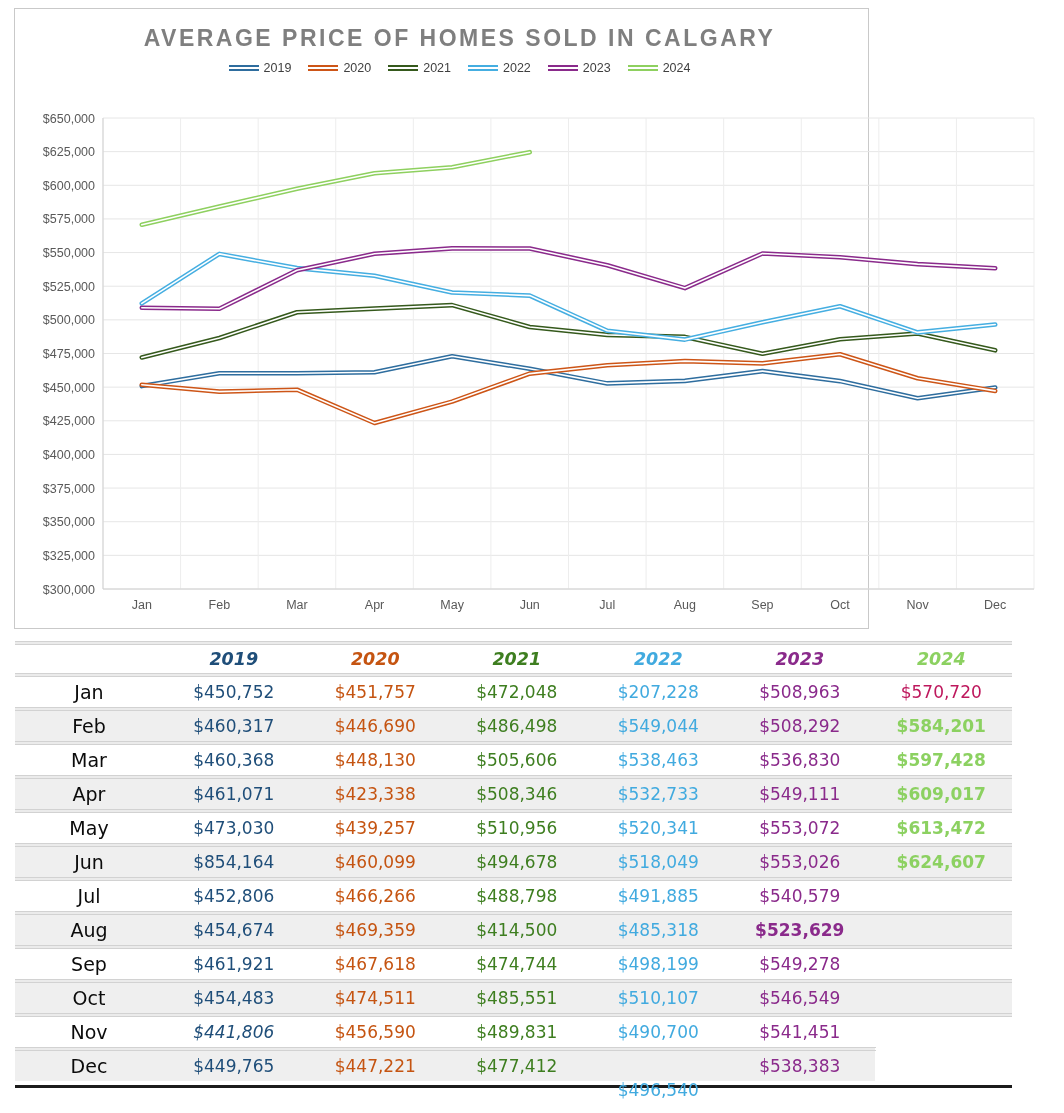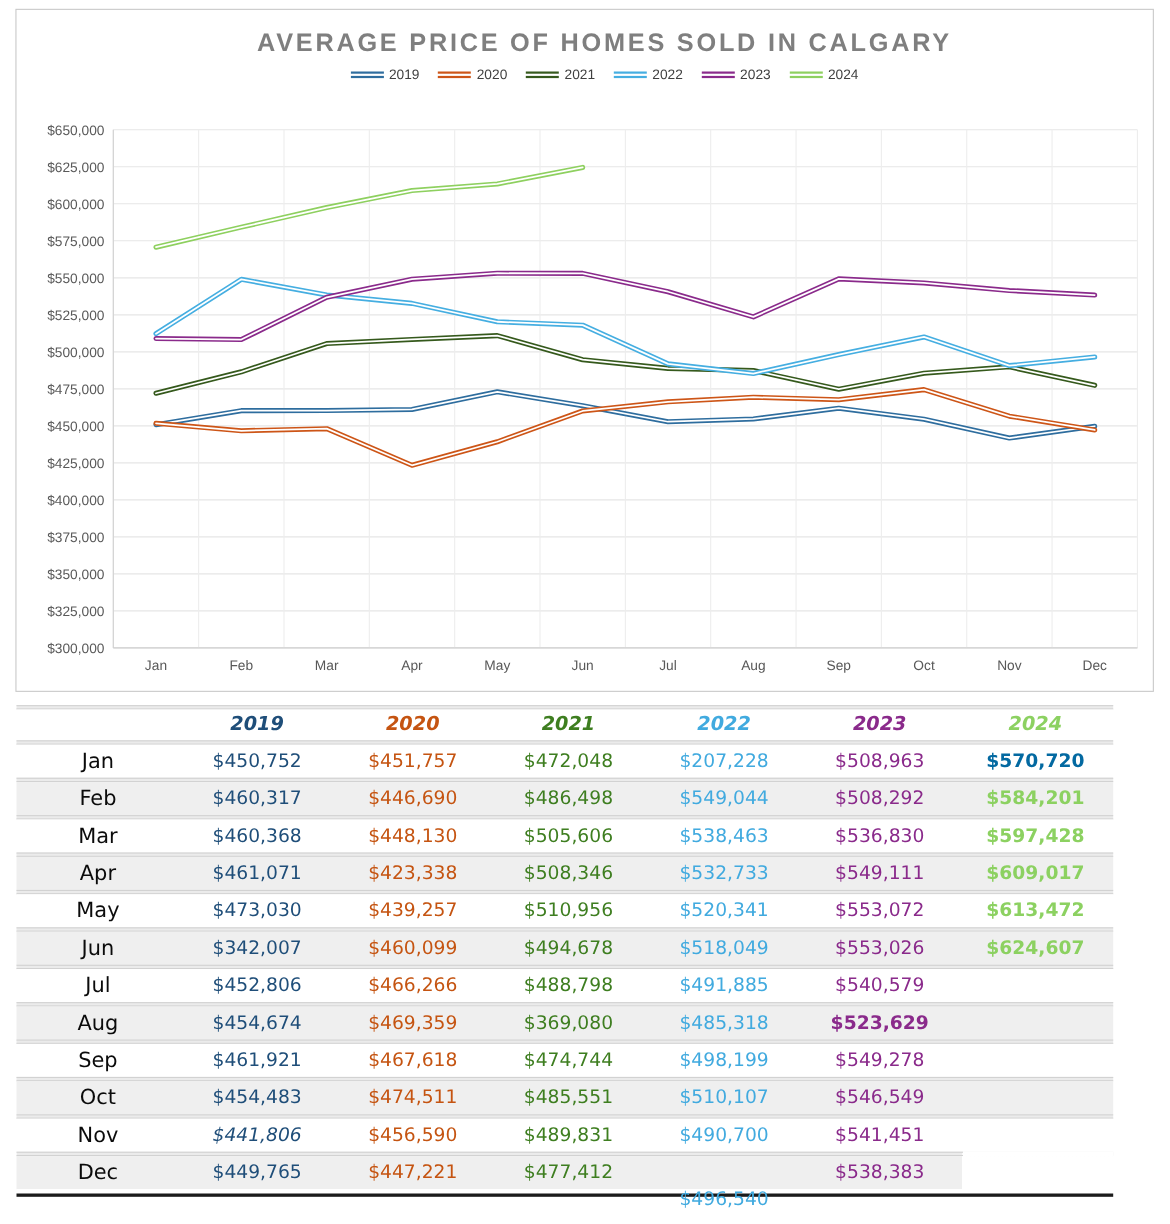--- a/index.html
+++ b/index.html
@@ -1,17 +1,17 @@
 <!DOCTYPE html>
 <html><head>
 <meta charset="utf-8">
 <style>
   html,body{margin:0;padding:0;background:#ffffff;width:1064px;height:1113px;overflow:hidden;
     font-family:"Liberation Sans",sans-serif;}
-  .chart-card{position:absolute;left:14px;top:8px;width:1035px;height:621px;background:#ffffff;
+  .chart-card{position:absolute;left:14px;top:8px;width:855px;height:621px;background:#ffffff;
     border:1px solid #c9c9c9;box-sizing:border-box;padding-left:36px;}
   .chart-title{margin-top:16px;text-align:center;font-size:23px;font-weight:bold;
     letter-spacing:2.5px;color:#7f7f7f;font-family:"Liberation Sans",sans-serif;}
   .legend{margin-top:9px;display:flex;justify-content:center;align-items:center;gap:17px;}
   .legend-item{display:flex;align-items:center;gap:5px;}
   .legend-swatch{display:inline-block;width:30px;height:6px;box-sizing:border-box;
     border-top:2px solid #000;border-bottom:2px solid #000;background:#ffffff;}
   .legend-label{font-size:12.5px;color:#3f3f3f;}
   #plot{position:absolute;left:0;top:0;}
   
@@ -148,21 +148,21 @@
       <div class="hcell" style="color: rgb(140, 209, 97);">2024</div>
     </div>
     <div class="sep"></div>
     <div class="trow">
       <div class="mcell">Jan</div>
       <div class="ycell" style="color: rgb(31, 78, 121);">$450,752</div>
       <div class="ycell" style="color: rgb(197, 84, 17);">$451,757</div>
       <div class="ycell" style="color: rgb(62, 126, 32);">$472,048</div>
       <div class="ycell" style="color: rgb(65, 170, 223);">$207,228</div>
       <div class="ycell" style="color: rgb(138, 42, 139);">$508,963</div>
-      <div class="ycell" style="color: #0369a1; font-weight: bold; text-align: center;">$570,720</div>
+      <div class="ycell" style="color: #be185d; font-weight: normal; text-align: center;">$570,720</div>
     </div>
     <div class="sep"></div>
     <div class="trow alt">
       <div class="mcell">Feb</div>
       <div class="ycell" style="color: rgb(31, 78, 121);">$460,317</div>
       <div class="ycell" style="color: rgb(197, 84, 17);">$446,690</div>
       <div class="ycell" style="color: rgb(62, 126, 32);">$486,498</div>
       <div class="ycell" style="color: rgb(65, 170, 223);">$549,044</div>
       <div class="ycell" style="color: rgb(138, 42, 139);">$508,292</div>
       <div class="ycell" style="color: rgb(140, 209, 97); font-weight: bold;">$584,201</div>
@@ -193,21 +193,21 @@
       <div class="ycell" style="color: rgb(31, 78, 121);">$473,030</div>
       <div class="ycell" style="color: rgb(197, 84, 17);">$439,257</div>
       <div class="ycell" style="color: rgb(62, 126, 32);">$510,956</div>
       <div class="ycell" style="color: rgb(65, 170, 223);">$520,341</div>
       <div class="ycell" style="color: rgb(138, 42, 139);">$553,072</div>
       <div class="ycell" style="color: rgb(140, 209, 97); font-weight: bold;">$613,472</div>
     </div>
     <div class="sep"></div>
     <div class="trow alt">
       <div class="mcell">Jun</div>
-      <div class="ycell" style="color: rgb(31, 78, 121);">$342,007</div>
+      <div class="ycell" style="color: rgb(31, 78, 121);">$854,164</div>
       <div class="ycell" style="color: rgb(197, 84, 17);">$460,099</div>
       <div class="ycell" style="color: rgb(62, 126, 32); text-align: center;">$494,678</div>
       <div class="ycell" style="color: rgb(65, 170, 223);">$518,049</div>
       <div class="ycell" style="color: rgb(138, 42, 139);">$553,026</div>
       <div class="ycell" style="color: rgb(140, 209, 97); font-weight: bold;">$624,607</div>
     </div>
     <div class="sep"></div>
     <div class="trow">
       <div class="mcell">Jul</div>
       <div class="ycell" style="color: rgb(31, 78, 121);">$452,806</div>
@@ -215,21 +215,21 @@
       <div class="ycell" style="color: rgb(62, 126, 32);">$488,798</div>
       <div class="ycell" style="color: rgb(65, 170, 223);">$491,885</div>
       <div class="ycell" style="color: rgb(138, 42, 139);">$540,579</div>
       <div class="ycell" style="color: rgb(140, 209, 97); font-weight: bold;"></div>
     </div>
     <div class="sep"></div>
     <div class="trow alt">
       <div class="mcell">Aug</div>
       <div class="ycell" style="color: rgb(31, 78, 121);">$454,674</div>
       <div class="ycell" style="color: rgb(197, 84, 17);">$469,359</div>
-      <div class="ycell" style="color: rgb(62, 126, 32);">$369,080</div>
+      <div class="ycell" style="color: rgb(62, 126, 32);">$414,500</div>
       <div class="ycell" style="color: rgb(65, 170, 223);">$485,318</div>
       <div class="ycell" style="color: rgb(138, 42, 139); font-weight: bold;">$523,629</div>
       <div class="ycell" style="color: rgb(140, 209, 97); font-weight: bold;"></div>
     </div>
     <div class="sep"></div>
     <div class="trow">
       <div class="mcell">Sep</div>
       <div class="ycell" style="color: rgb(31, 78, 121);">$461,921</div>
       <div class="ycell" style="color: rgb(197, 84, 17);">$467,618</div>
       <div class="ycell" style="color: rgb(62, 126, 32);">$474,744</div>

